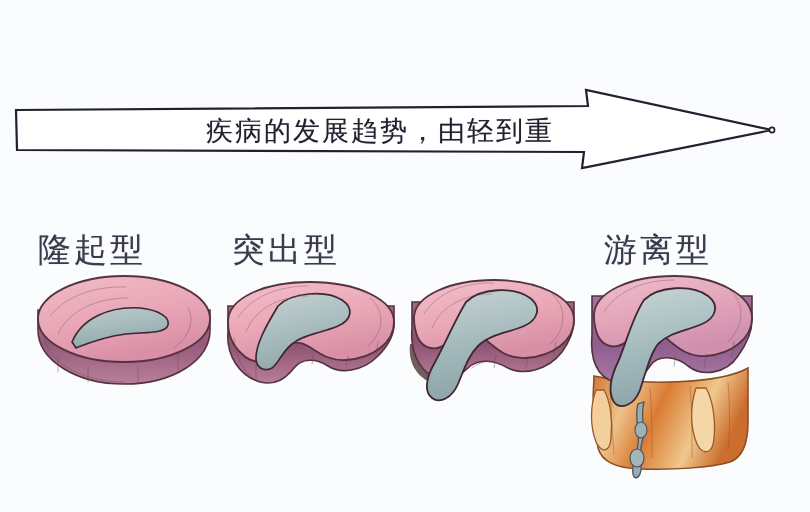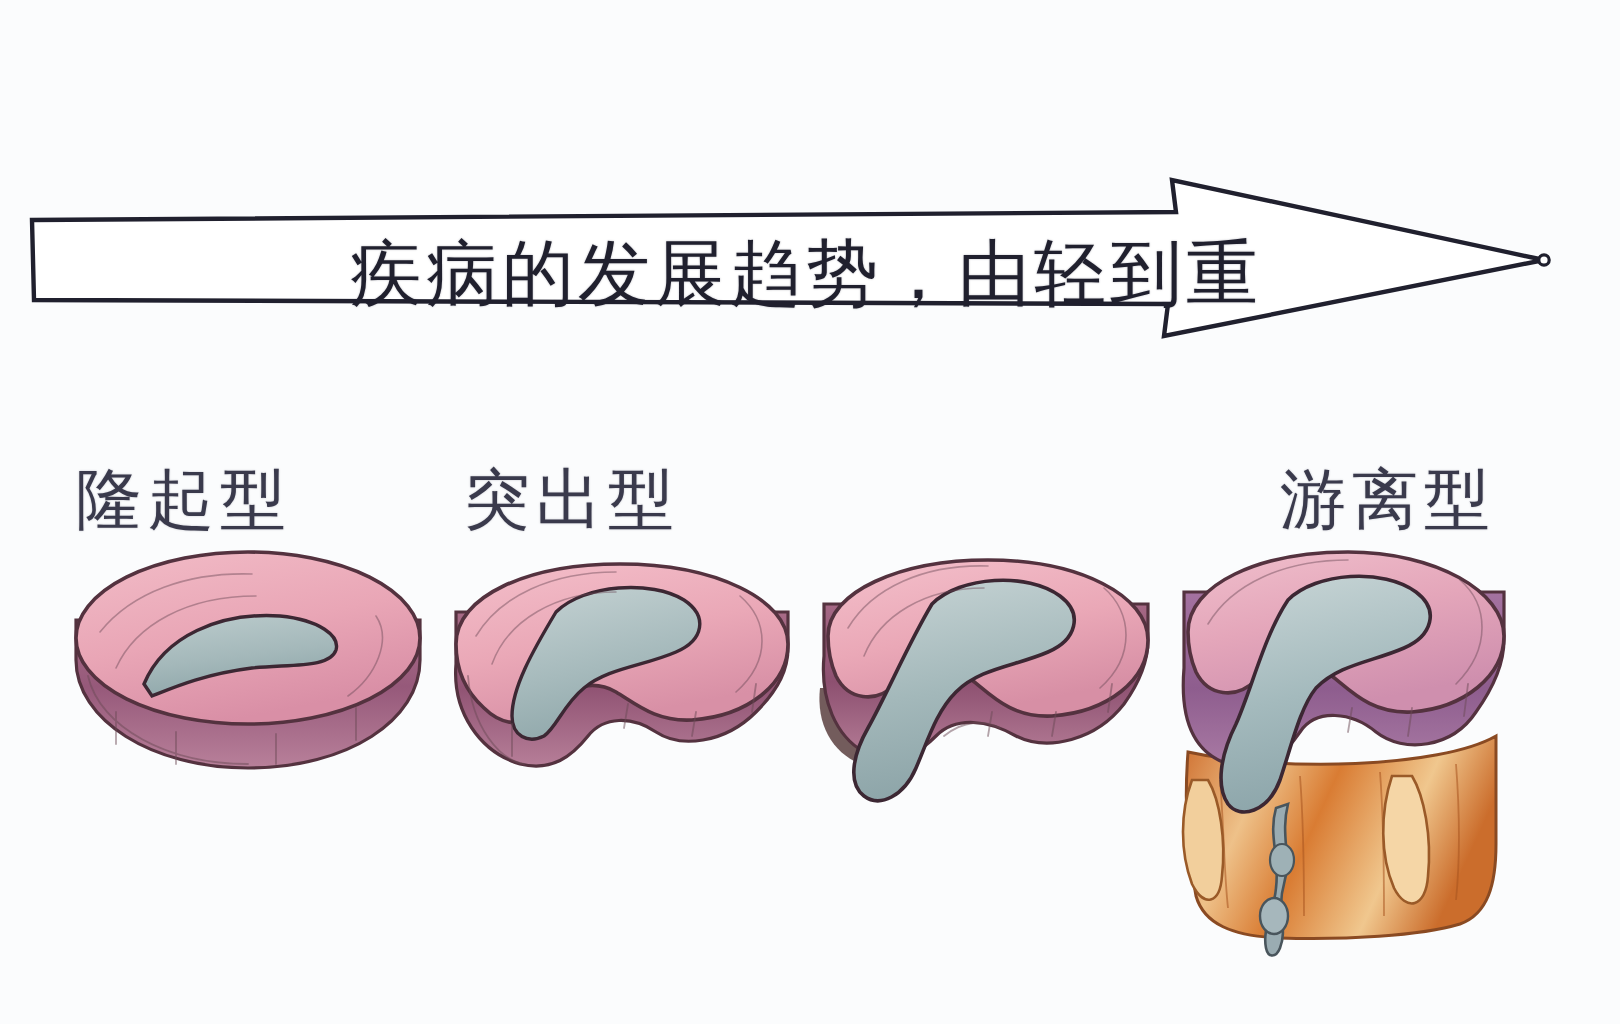--- a/index.html
+++ b/index.html
@@ -26,21 +26,21 @@
     height: 125px;
   }
   #arrow-banner svg { display: block; width: 100%; height: 100%; }
 
   #banner-text {
     position: absolute;
     left: 175px;
     top: 113px;
     width: 410px;
     text-align: center;
-    font-size: 36px;
+    font-size: 27px;
     letter-spacing: 2px;
     color: #20202e;
     font-family: "DejaVu Serif", "Liberation Serif", serif;
     white-space: nowrap;
     text-shadow: 0 0 1px rgba(40,40,60,.35);
   }
 
   
   .stage-label {
     position: absolute;
@@ -48,21 +48,21 @@
     font-size: 33px;
     letter-spacing: 3px;
     color: #3a3a4c;
     font-family: "DejaVu Serif", "Liberation Serif", serif;
     white-space: nowrap;
     text-shadow: 0 0 1px rgba(45,45,70,.30);
   }
   .lbl-0 { left: 38px; }
   .lbl-1 { left: 232px; }
   .lbl-2 { left: 424px; }
-  .lbl-3 { left: 640px; font-family: Liberation Mono, monospace; }
+  .lbl-3 { left: 604px; font-family: Liberation Mono, monospace; }
 
   
   .figure {
     position: absolute;
     top: 272px;
   }
   .fig-0 { left: 28px;  width: 190px; height: 130px; }
   .fig-1 { left: 216px; width: 185px; height: 140px; }
   .fig-2 { left: 396px; width: 185px; height: 155px; }
   .fig-3 { left: 580px; width: 185px; height: 210px; }

